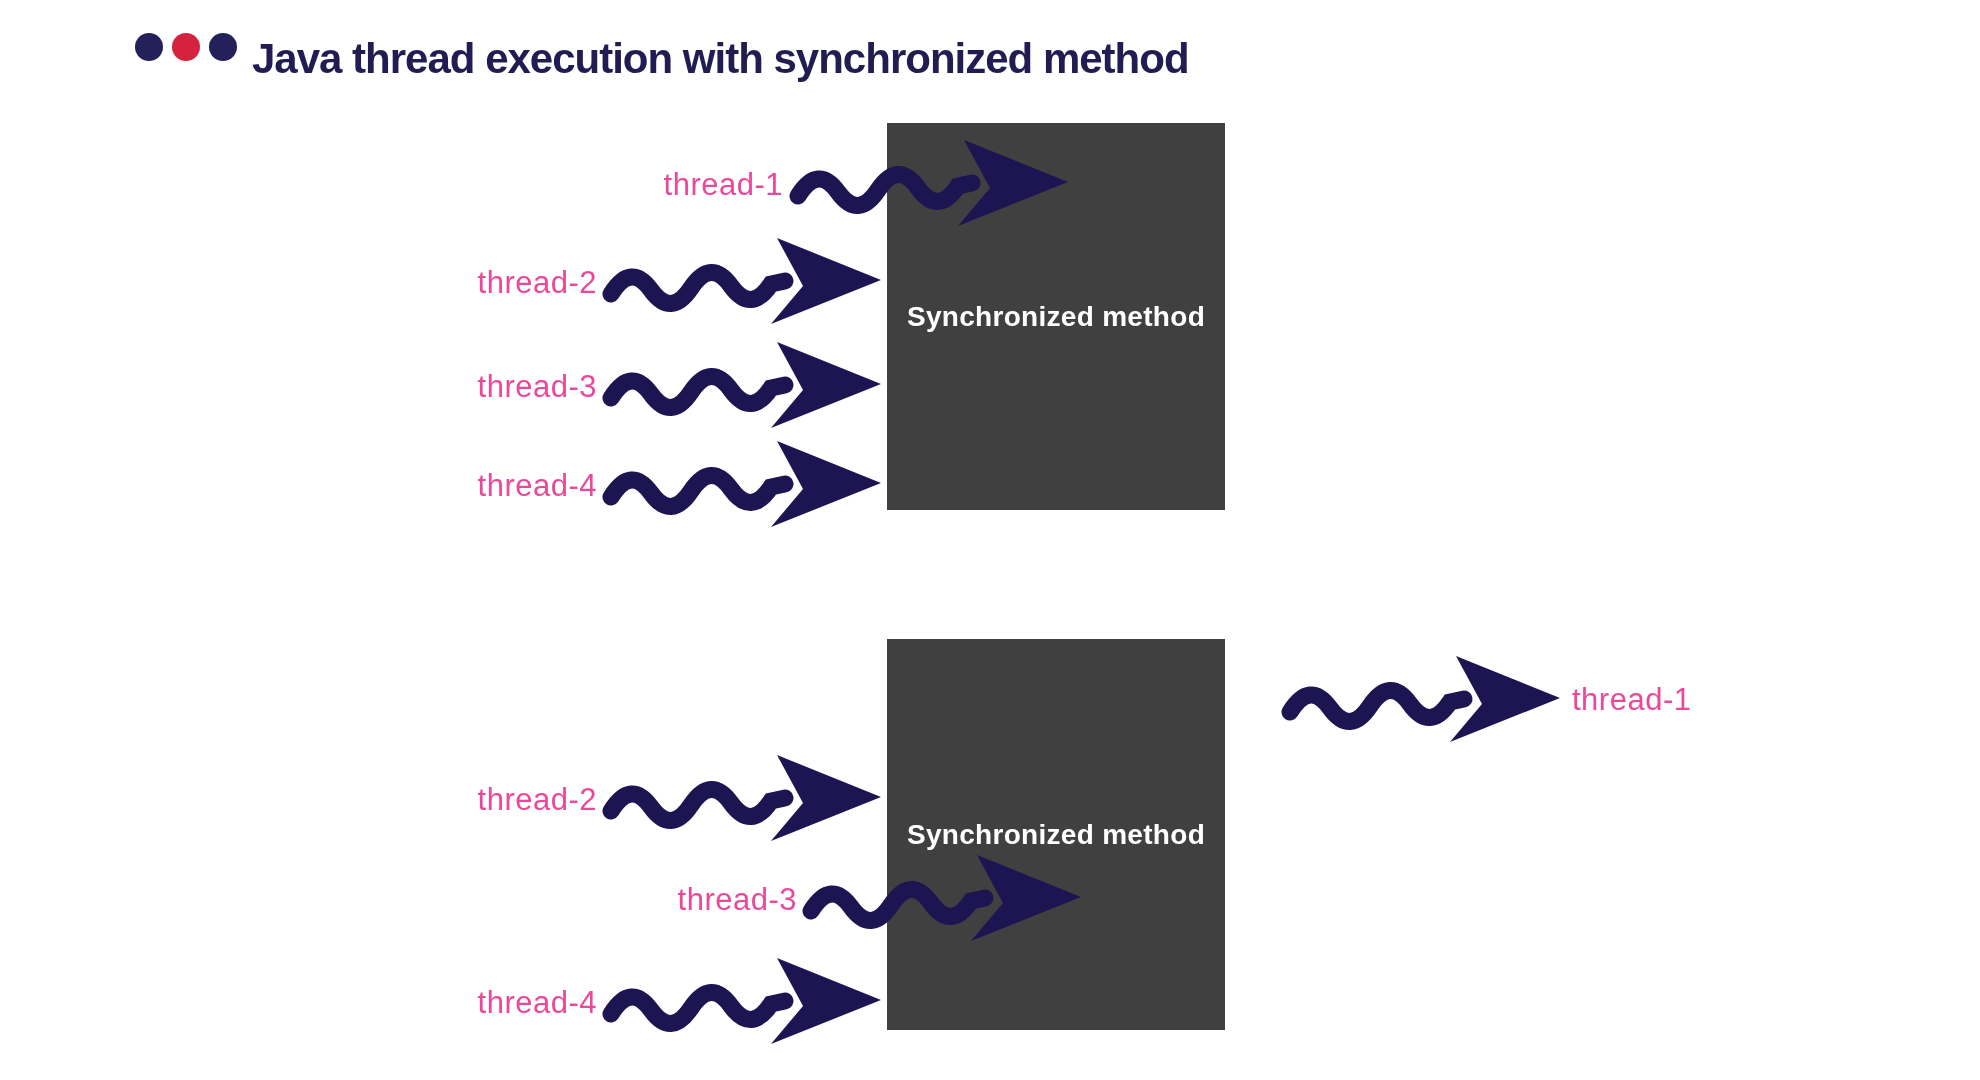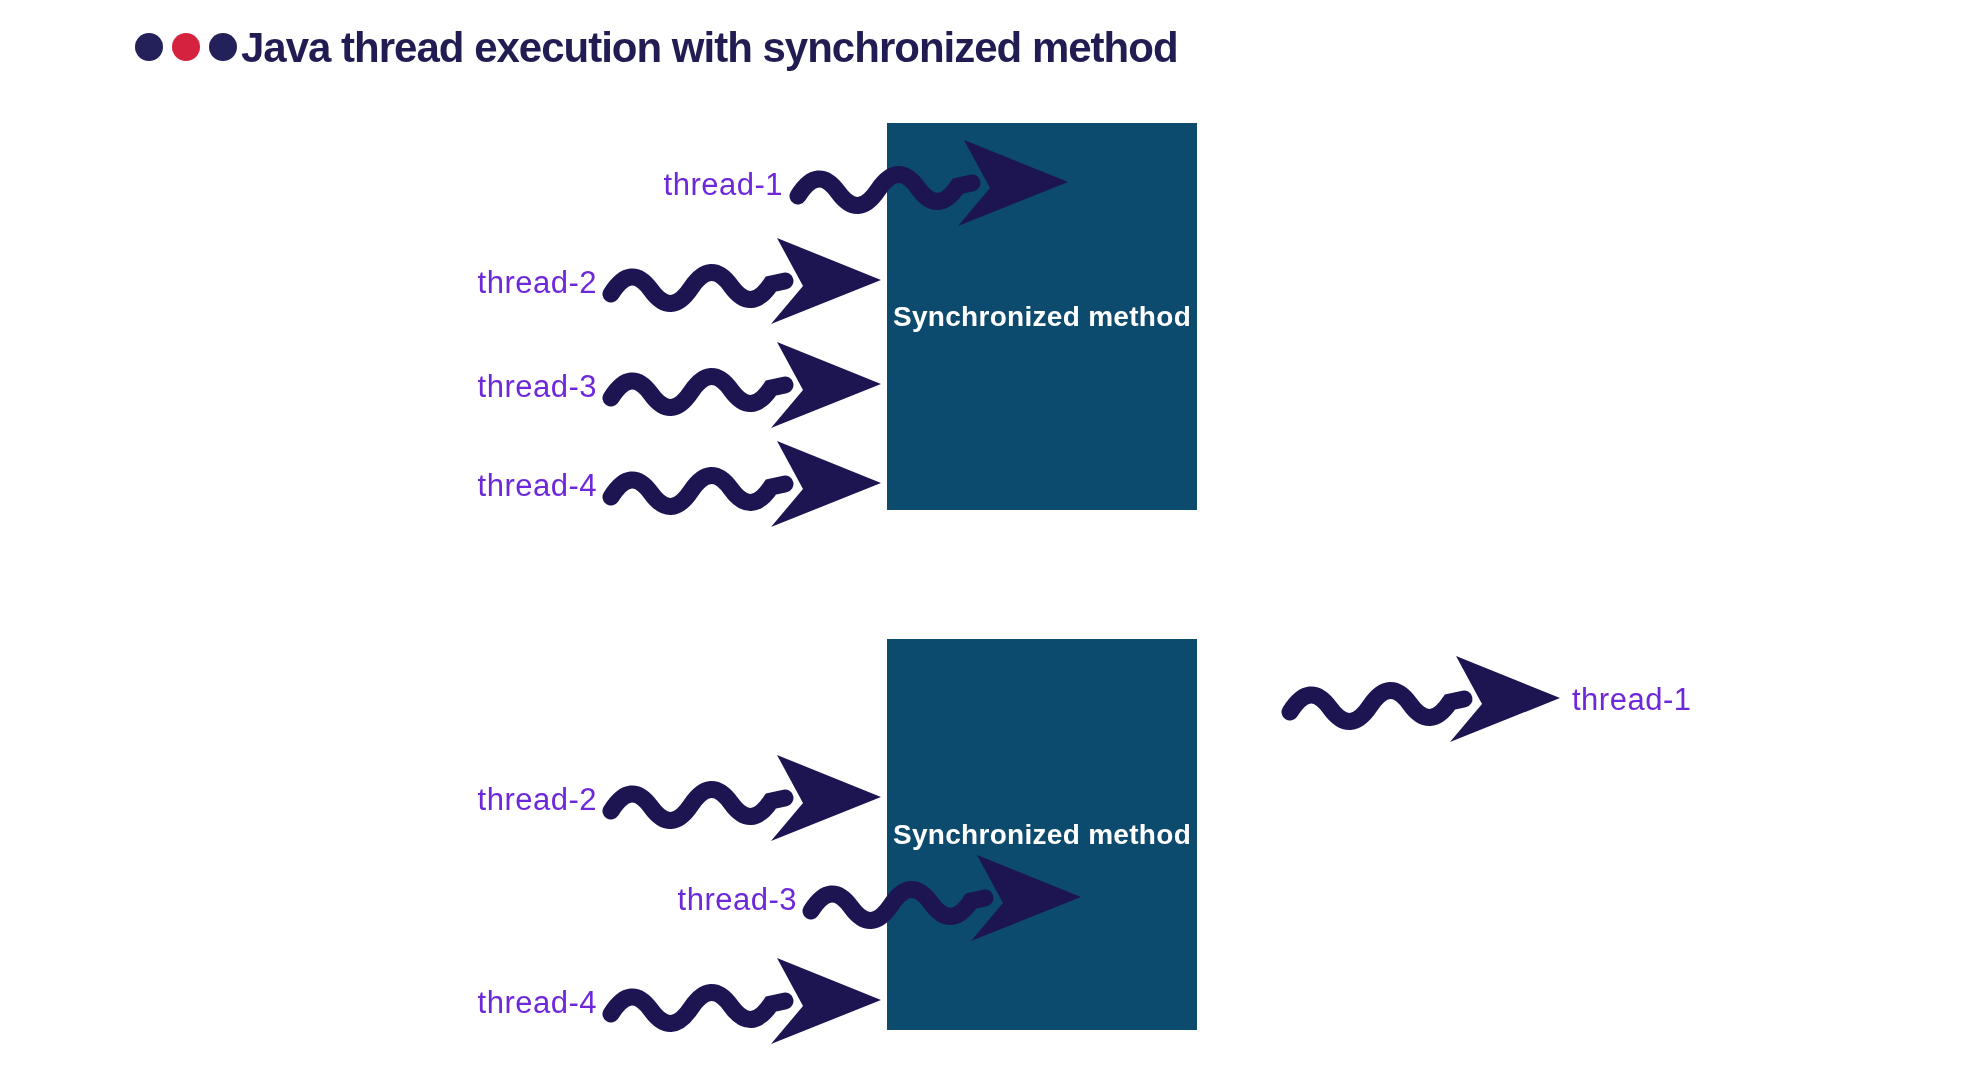--- a/index.html
+++ b/index.html
@@ -17,53 +17,53 @@
     height: 28px;
     border-radius: 50%;
     top: 33px;
   }
   .dot-navy { background: #23205a; }
   .dot-red  { background: #d5233f; }
   .title {
     position: absolute;
     left: 240px;
     top: 21px;
-    margin: 1px;
+    margin: 12px;
     font-size: 42px;
     line-height: 52px;
     font-weight: bold;
     letter-spacing: -1px;
     color: #211c52;
     white-space: nowrap;
   }
   .sync-box {
     position: absolute;
     left: 887px;
-    width: 310px;
-    background: #0c4a6e;
+    width: 338px;
+    background: #404040;
     display: flex;
     align-items: center;
     justify-content: center;
   }
   .box1 { top: 123px; height: 387px; }
   .box2 { top: 639px; height: 391px; }
   .sync-box .box-label {
     color: #ffffff;
     font-size: 28px;
     font-weight: bold;
     letter-spacing: 0.3px;
     white-space: nowrap;
   }
   .tlabel {
     position: absolute;
     height: 36px;
     font-size: 31px;
     line-height: 36px;
     letter-spacing: 0.5px;
-    color: #6d28d9;
+    color: #ec4899;
     text-align: right;
     white-space: nowrap;
   }
   .tlabel.left-align { text-align: left; }
   .arrow { position: absolute; overflow: visible; z-index: 3; }
   .watermark {
     position: absolute;
     top: 1031px;
     right: 28px;
     font-size: 41px;

